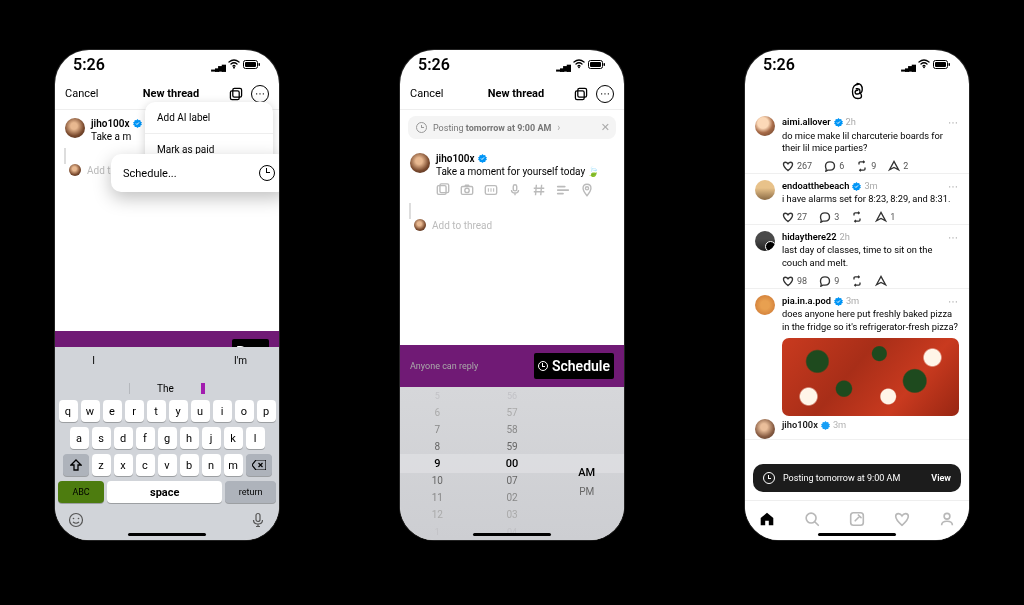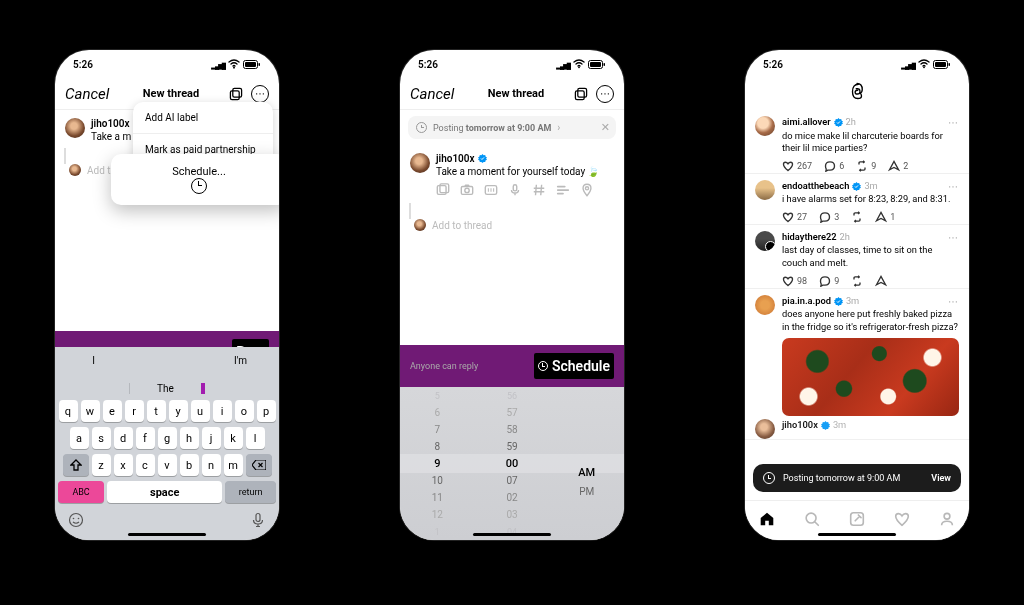--- a/index.html
+++ b/index.html
@@ -20,39 +20,39 @@
     overflow: hidden;
     position: relative;
     box-shadow: 0 0 0 1px #222;
   }
   .status-bar {
     height: 28px;
     display: flex;
     justify-content: space-between;
     align-items: center;
     padding: 0 18px;
-    font-size: 10px;
+    font-size: 16px;
     font-weight: 600;
   }
   .status-right { display: flex; gap: 3px; align-items: center; }
   .signal, .wifi, .battery { display: inline-block; }
   .signal::before { content: "▂▄▆█"; font-size: 6px; letter-spacing: -1px; }
 
   
   .header {
     height: 32px;
     display: flex;
     align-items: center;
     justify-content: space-between;
     padding: 0 10px;
     border-bottom: 0.5px solid #eee;
     position: relative;
   }
   .header-title { font-size: 11px; font-weight: 700; position: absolute; left: 8px; right: 0; text-align: center; pointer-events: none; }
-  .header-left { font-size: 15px; font-style: italic; }
+  .header-left { font-size: 11px; }
   .header-right { display: flex; gap: 6px; align-items: center; }
   .icon-btn { width: 18px; height: 18px; border-radius: 50%; display: flex; align-items: center; justify-content: center; border: 1.2px solid #000; font-size: 10px; }
   .stack-icon { width: 18px; height: 18px; display:flex; align-items:center; justify-content:center;}
   .stack-icon svg { width: 16px; height: 16px; }
 
   
   .compose {
     padding: 8px 10px 4px;
     display: flex;
     gap: 6px;
@@ -72,42 +72,41 @@
   .tool-row { display: flex; gap: 10px; color: #bbb; margin: 6px 0 0 ; align-items:center;}
   .tool-row svg { width: 14px; height: 14px; stroke: #bbb; fill: none; stroke-width: 1.6; }
   .thread-line { width: 1.5px; background: #ddd; margin: 2px 0 0 9px; height: 16px; }
   .add-thread { display: flex; gap: 6px; align-items: center; padding: 0 10px 6px; color: #bbb; font-size: 10px; }
   .add-thread .mini-avatar { width: 12px; height: 12px; border-radius: 50%; background: radial-gradient(circle at 45% 40%, #e8b890 20%, #7a4a2e 60%, #3a2015 100%); margin-left: 4px;}
 
   
   .dropdown {
     position: absolute;
     top: 52px; right: 6px;
-    width: 140px;
+    width: 128px;
     background: #fff;
     border-radius: 10px;
     box-shadow: 0 2px 10px rgba(0,0,0,.18);
     z-index: 3;
     font-size: 10px;
     overflow:hidden;
   }
   .dropdown-item { padding: 10px 12px; border-bottom: 0.5px solid #eee; }
   .dropdown-item:last-child { border-bottom:none; }
   .dropdown-schedule {
     position: absolute;
     top: 104px; right: -8px;
     width: 176px;
     background: #fff;
     border-radius: 10px;
     box-shadow: 0 6px 18px rgba(0,0,0,.25);
     padding: 11px 12px;
     font-size: 11px;
     display: flex; justify-content: space-between; align-items: center;
     z-index: 4;
-    flex-direction: column;
   }
   .clock-icon { width: 16px; height: 16px; border: 1.4px solid #000; border-radius: 50%; position: relative; }
   .clock-icon::before { content: ""; position: absolute; left: 6px; top: 2px; width: 1.4px; height: 5px; background: #000; }
   .clock-icon::after { content: ""; position: absolute; left: 6px; top: 6px; width: 4px; height: 1.4px; background: #000; }
 
   
   .reply-bar { position: absolute; bottom: var(--bottom, 0); left: 0; right: 0; padding: 8px 10px; display: flex; justify-content: space-between; align-items: center; font-size: 9px; color: #aaa; background:#701a75;}
   .post-btn { background: #000; color: #fff; border-radius: 2px; padding: 5px 4px; font-size: 14px; font-weight: 600; display:flex; align-items:center; gap:4px;}
   .post-btn .mini-clock { width:10px; height:10px; border:1.2px solid #fff; border-radius:50%; position:relative;}
   .post-btn .mini-clock::before { content:""; position:absolute; left:3.5px; top:1px; width:1px; height:3px; background:#fff;}
@@ -116,21 +115,21 @@
   
   .keyboard { background: #d1d4d9; position: absolute; bottom: 0; left: 0; right: 0; padding: 4px 3px 8px; }
   .sugg-row { display: flex; justify-content: space-around; font-size: 10px; padding: 4px 0 6px; color:#000;}
   .sugg-row span { flex:1; text-align:center;}
   .sugg-row .mid { border-left:1px solid #b5b8bd; border-right:4px solid #a21caf;margin-top:28px;}
   .key-row { display: flex; gap: 3px; justify-content: center; margin-bottom: 5px; }
   .key { background: #fff; border-radius: 4px; height: 22px; flex: 1; display: flex; align-items: center; justify-content: center; font-size: 11px; box-shadow: 0 1px 0 rgba(0,0,0,.25); max-width:19px;}
   .key.mod { background: #aeb3bb; max-width:26px; flex:1.3;}
   .key.space { flex: 5; max-width:none;font-weight:bold;}
   .key.ret { flex: 2.2; max-width:none; background:#aeb3bb; font-size:9px;}
-  .key.abc { flex: 2; max-width:none; background:#ec4899; font-size:9px;}
+  .key.abc { flex: 2; max-width:none; background:#4d7c0f; font-size:9px;}
   .kb-bottom { display:flex; justify-content:space-between; padding:4px 10px 0; color:#555;}
   .kb-bottom svg { width:16px; height:16px;}
 
   
   .sched-banner { margin: 6px 8px; background: #f4f4f4; border-radius: 8px; padding: 6px 8px; display: flex; align-items: center; gap: 6px; font-size: 9px; color: #777; position:relative;}
   .sched-banner .mini-clock2 { width:11px; height:11px; border:1.1px solid #999; border-radius:50%; position:relative; flex-shrink:0;}
   .sched-banner .mini-clock2::before { content:""; position:absolute; left:4px; top:1.5px; width:1px; height:3px; background:#999;}
   .sched-banner .mini-clock2::after { content:""; position:absolute; left:4px; top:4px; width:2.5px; height:1px; background:#999;}
   .sched-banner .chev { color:#aaa; font-size:10px;}
   .sched-banner .close { position:absolute; right:6px; color:#aaa; font-size:11px;}

